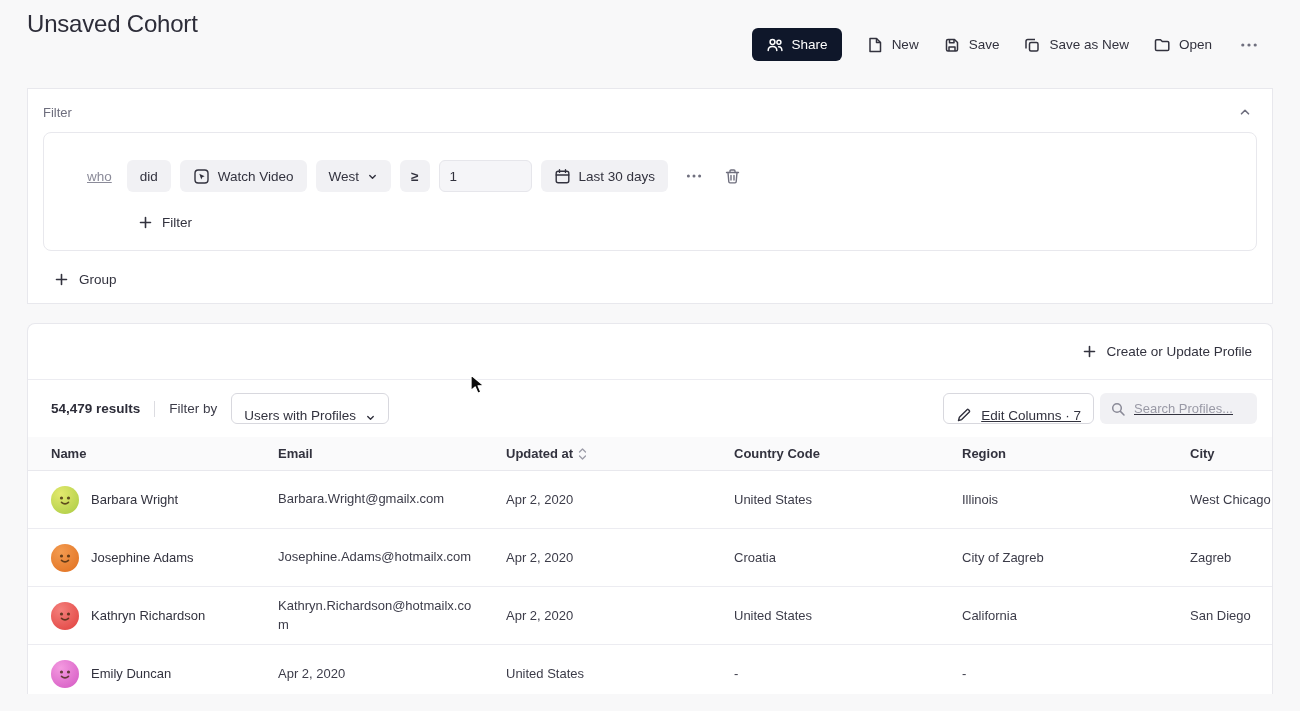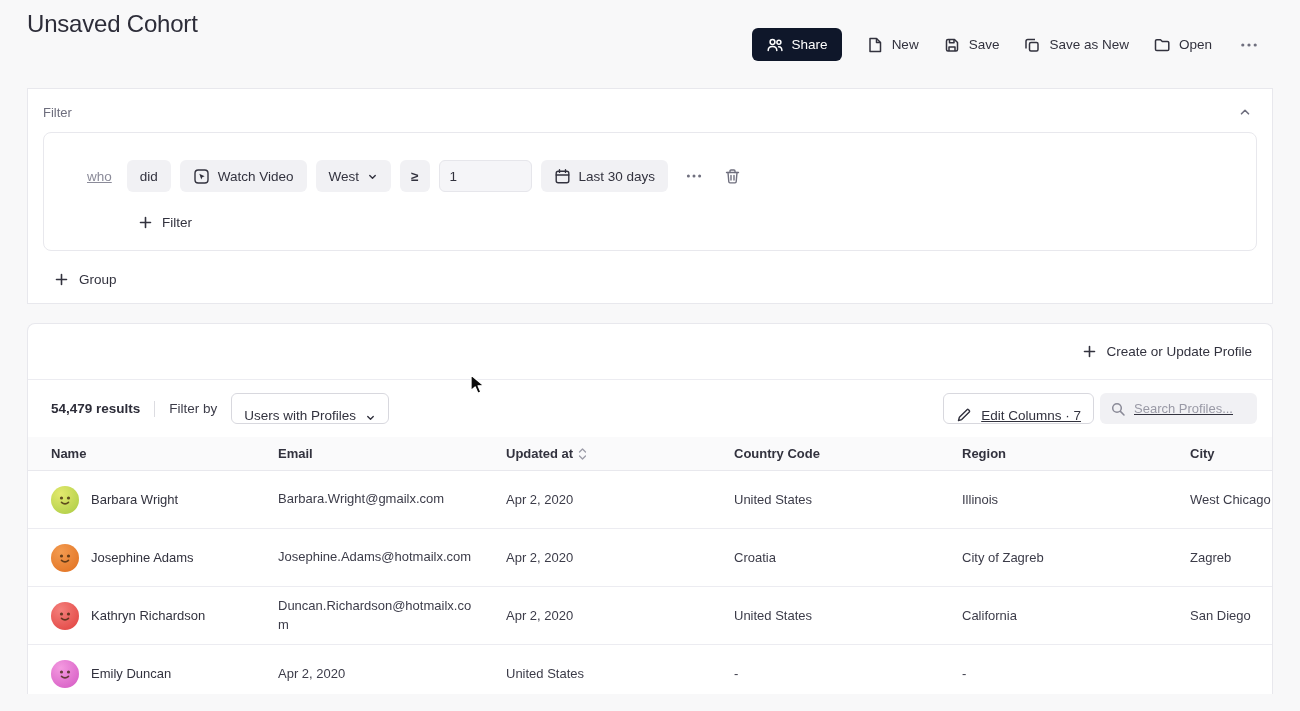--- a/index.html
+++ b/index.html
@@ -328,21 +328,21 @@
           <div class="td first name-cell">
             <span class="avatar" style="background:radial-gradient(circle at 35% 28%, #f4807c, #e03f3c)">
               <svg width="28" height="28" viewBox="0 0 28 28">
                 <circle cx="10.5" cy="12" r="1.6" fill="rgba(66,40,14,0.8)"></circle>
                 <circle cx="17.5" cy="12" r="1.6" fill="rgba(66,40,14,0.8)"></circle>
                 <path d="M10.5 16.3 Q14 19.4 17.5 16.3" stroke="rgba(66,40,14,0.8)" stroke-width="1.6" fill="none" stroke-linecap="round"></path>
               </svg>
             </span>
             <span>Kathryn Richardson</span>
           </div>
-          <div class="td email">Duncan.Richardson@hotmailx.com</div>
+          <div class="td email">Kathryn.Richardson@hotmailx.com</div>
           <div class="td">Apr 2, 2020</div>
           <div class="td">United States</div>
           <div class="td">California</div>
           <div class="td city">San Diego</div>
         </div>
         <div class="tr grid-cols">
           <div class="td first name-cell">
             <span class="avatar" style="background:radial-gradient(circle at 35% 28%, #f49ae0, #d357c2)">
               <svg width="28" height="28" viewBox="0 0 28 28">
                 <circle cx="10.5" cy="12" r="1.6" fill="rgba(66,40,14,0.8)"></circle>

